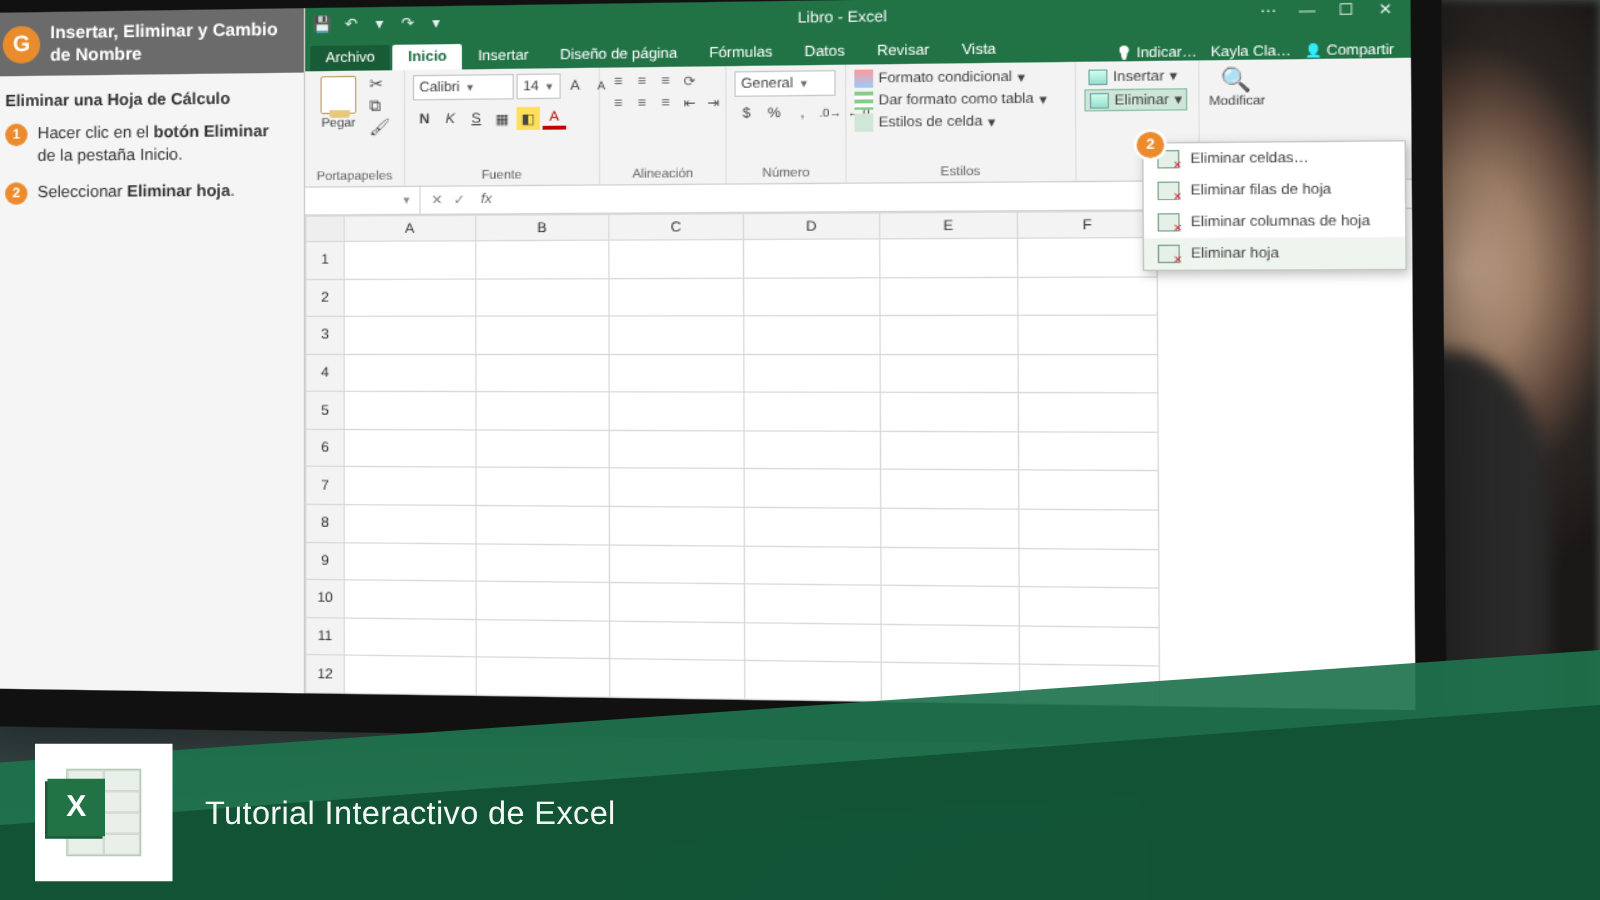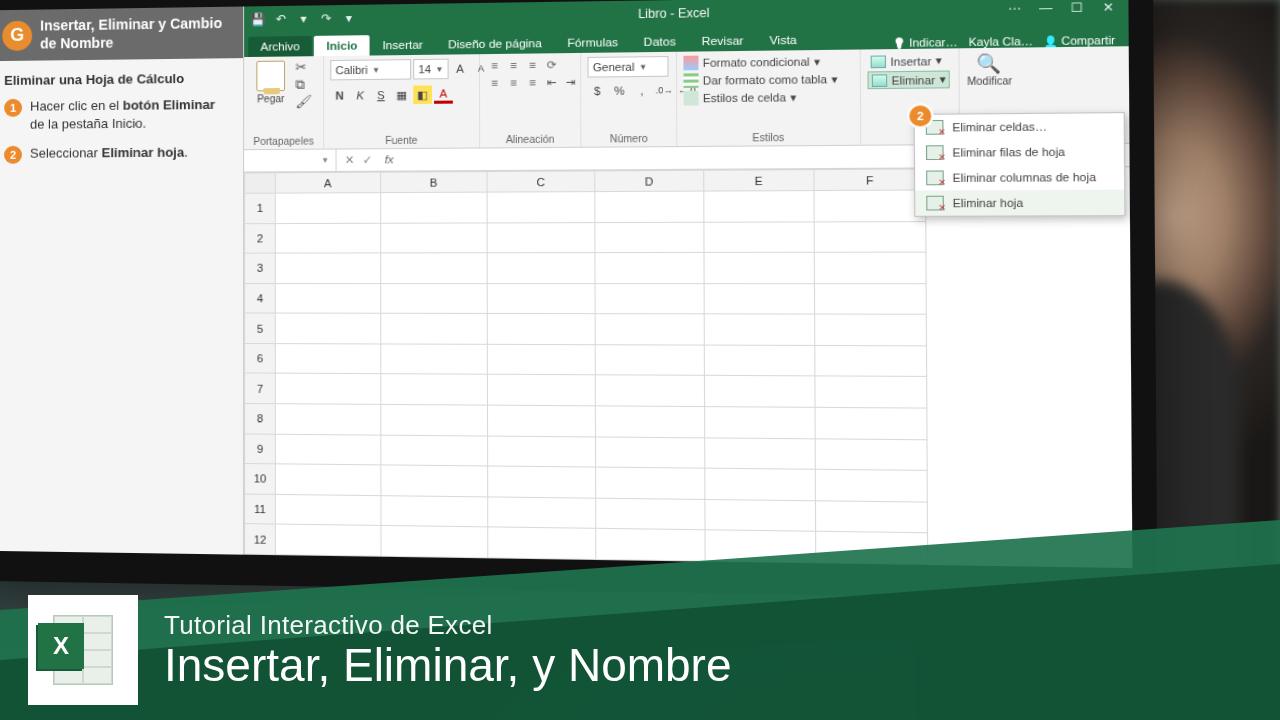--- a/index.html
+++ b/index.html
@@ -622,16 +622,15 @@
           <div></div>
           <div></div>
           <div></div>
           <div></div>
           <div></div>
       </div>
       <div class="book">X</div>
     </div>
     <div class="banner-text">
       <div class="line1">Tutorial Interactivo de Excel</div>
-      <div class="line2">Insertar, Eliminar, y Nombre</div>
     </div>
   </div>
 </div>
 
 </body></html>

